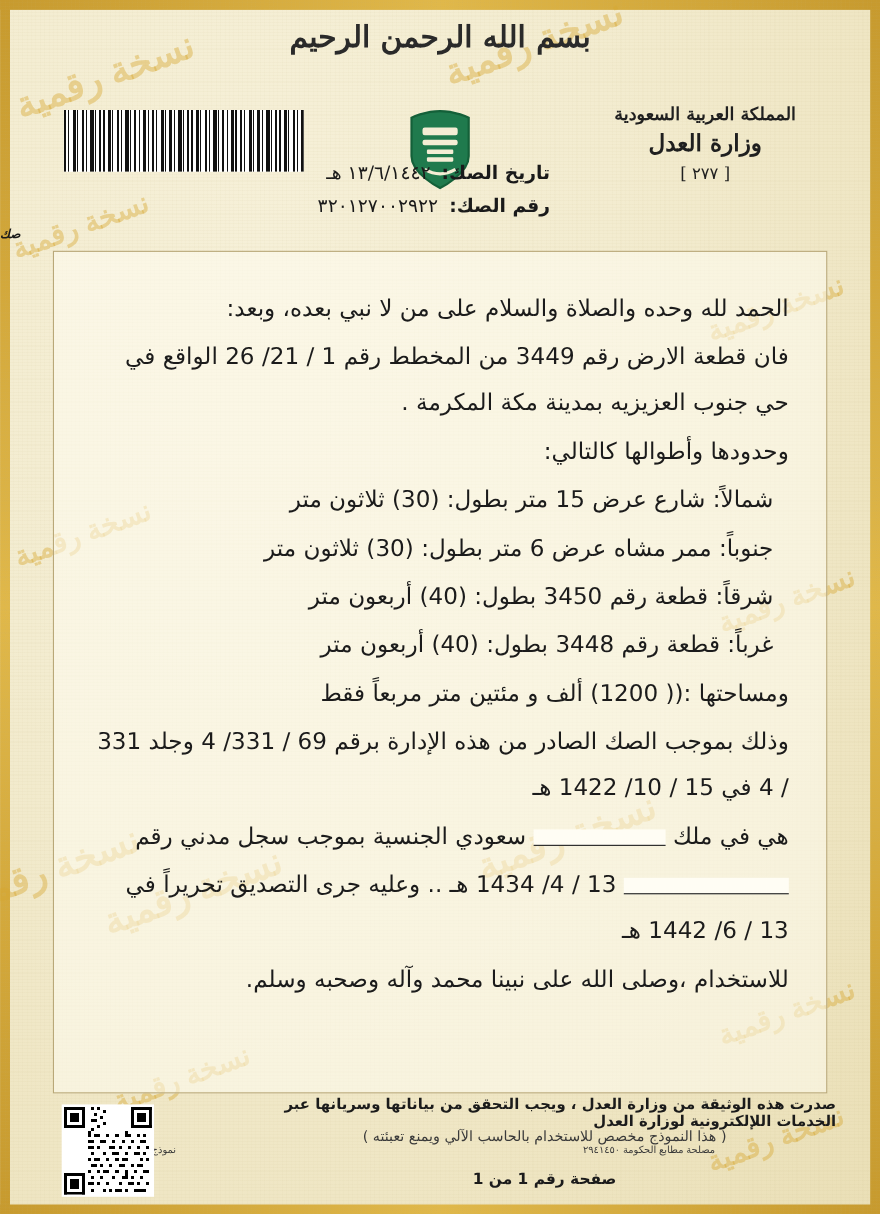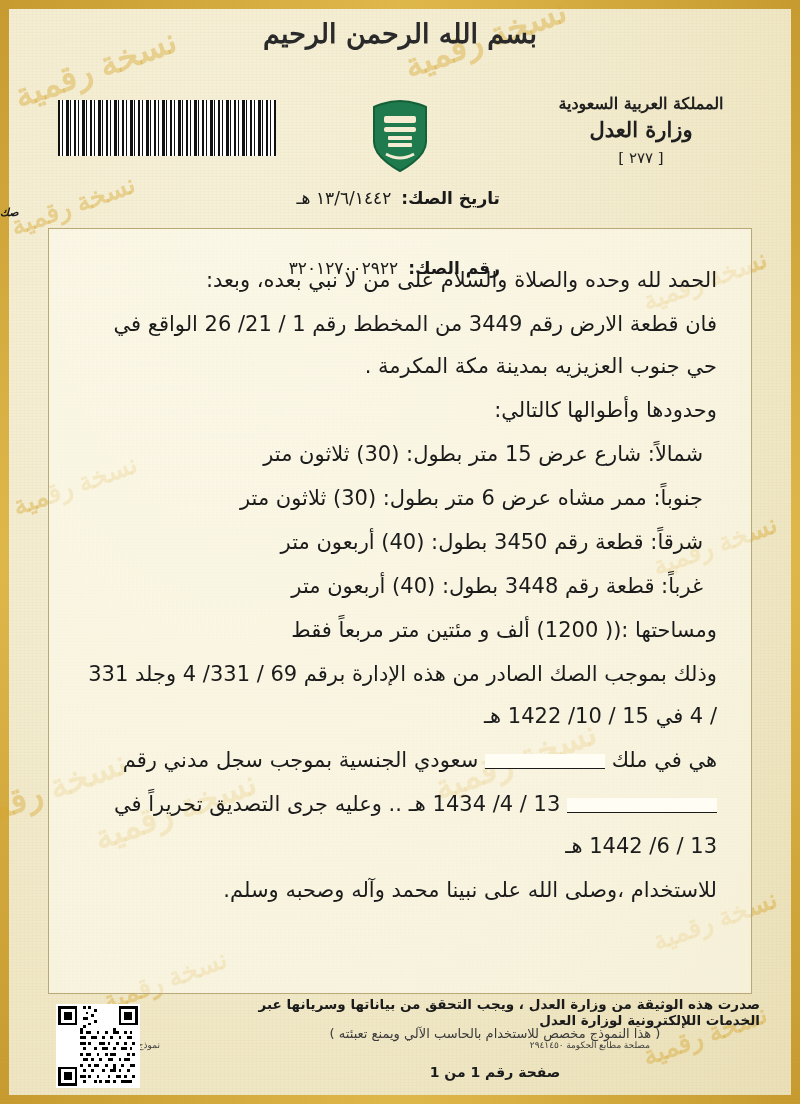--- a/index.html
+++ b/index.html
@@ -131,21 +131,20 @@
     margin-bottom: 10px;
     padding-right: 300px;
     font-family: "DejaVu Sans", sans-serif;
   }
   .meta-label {
     font-size: 17px;
     color: #1a1a1a;
     font-weight: bold;
     margin-left: 10px;
     white-space: nowrap;
-    margin-top: 40px;
   }
   .meta-value {
     font-size: 17px;
     color: #1a1a1a;
     white-space: nowrap;
     letter-spacing: 1px;
   }
   .sakk-word {
     position: absolute;
     top: 206px;

